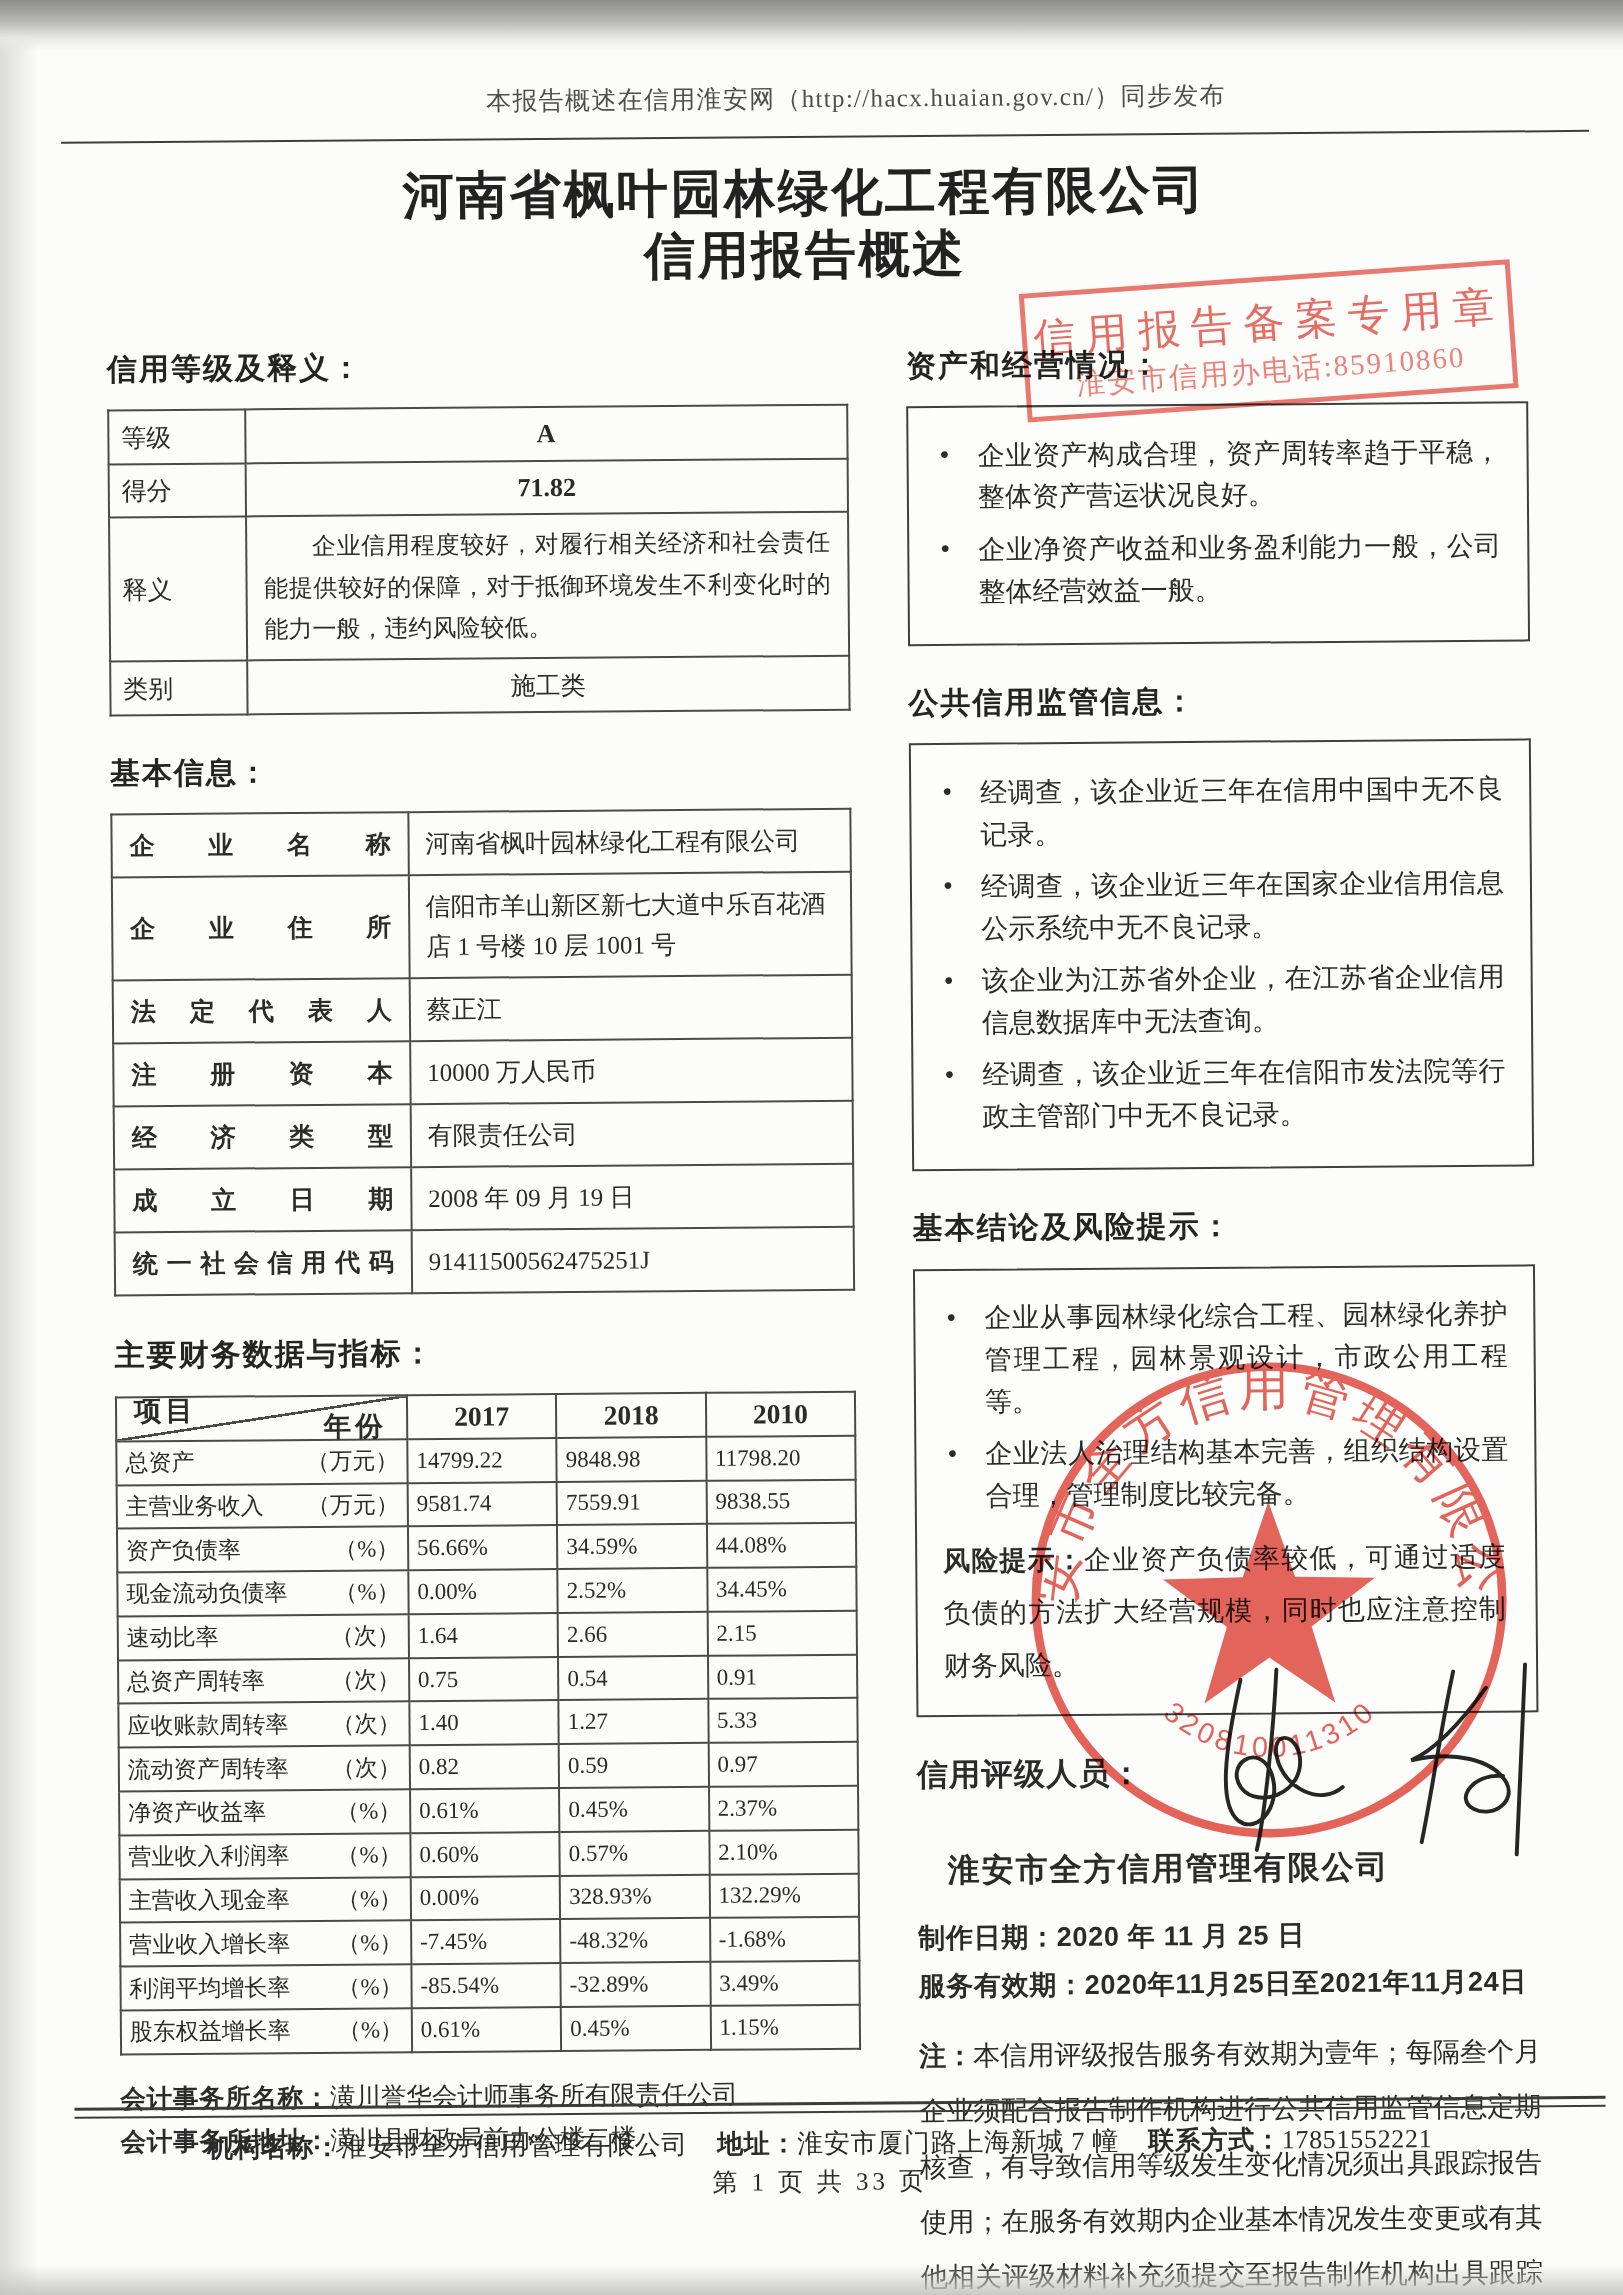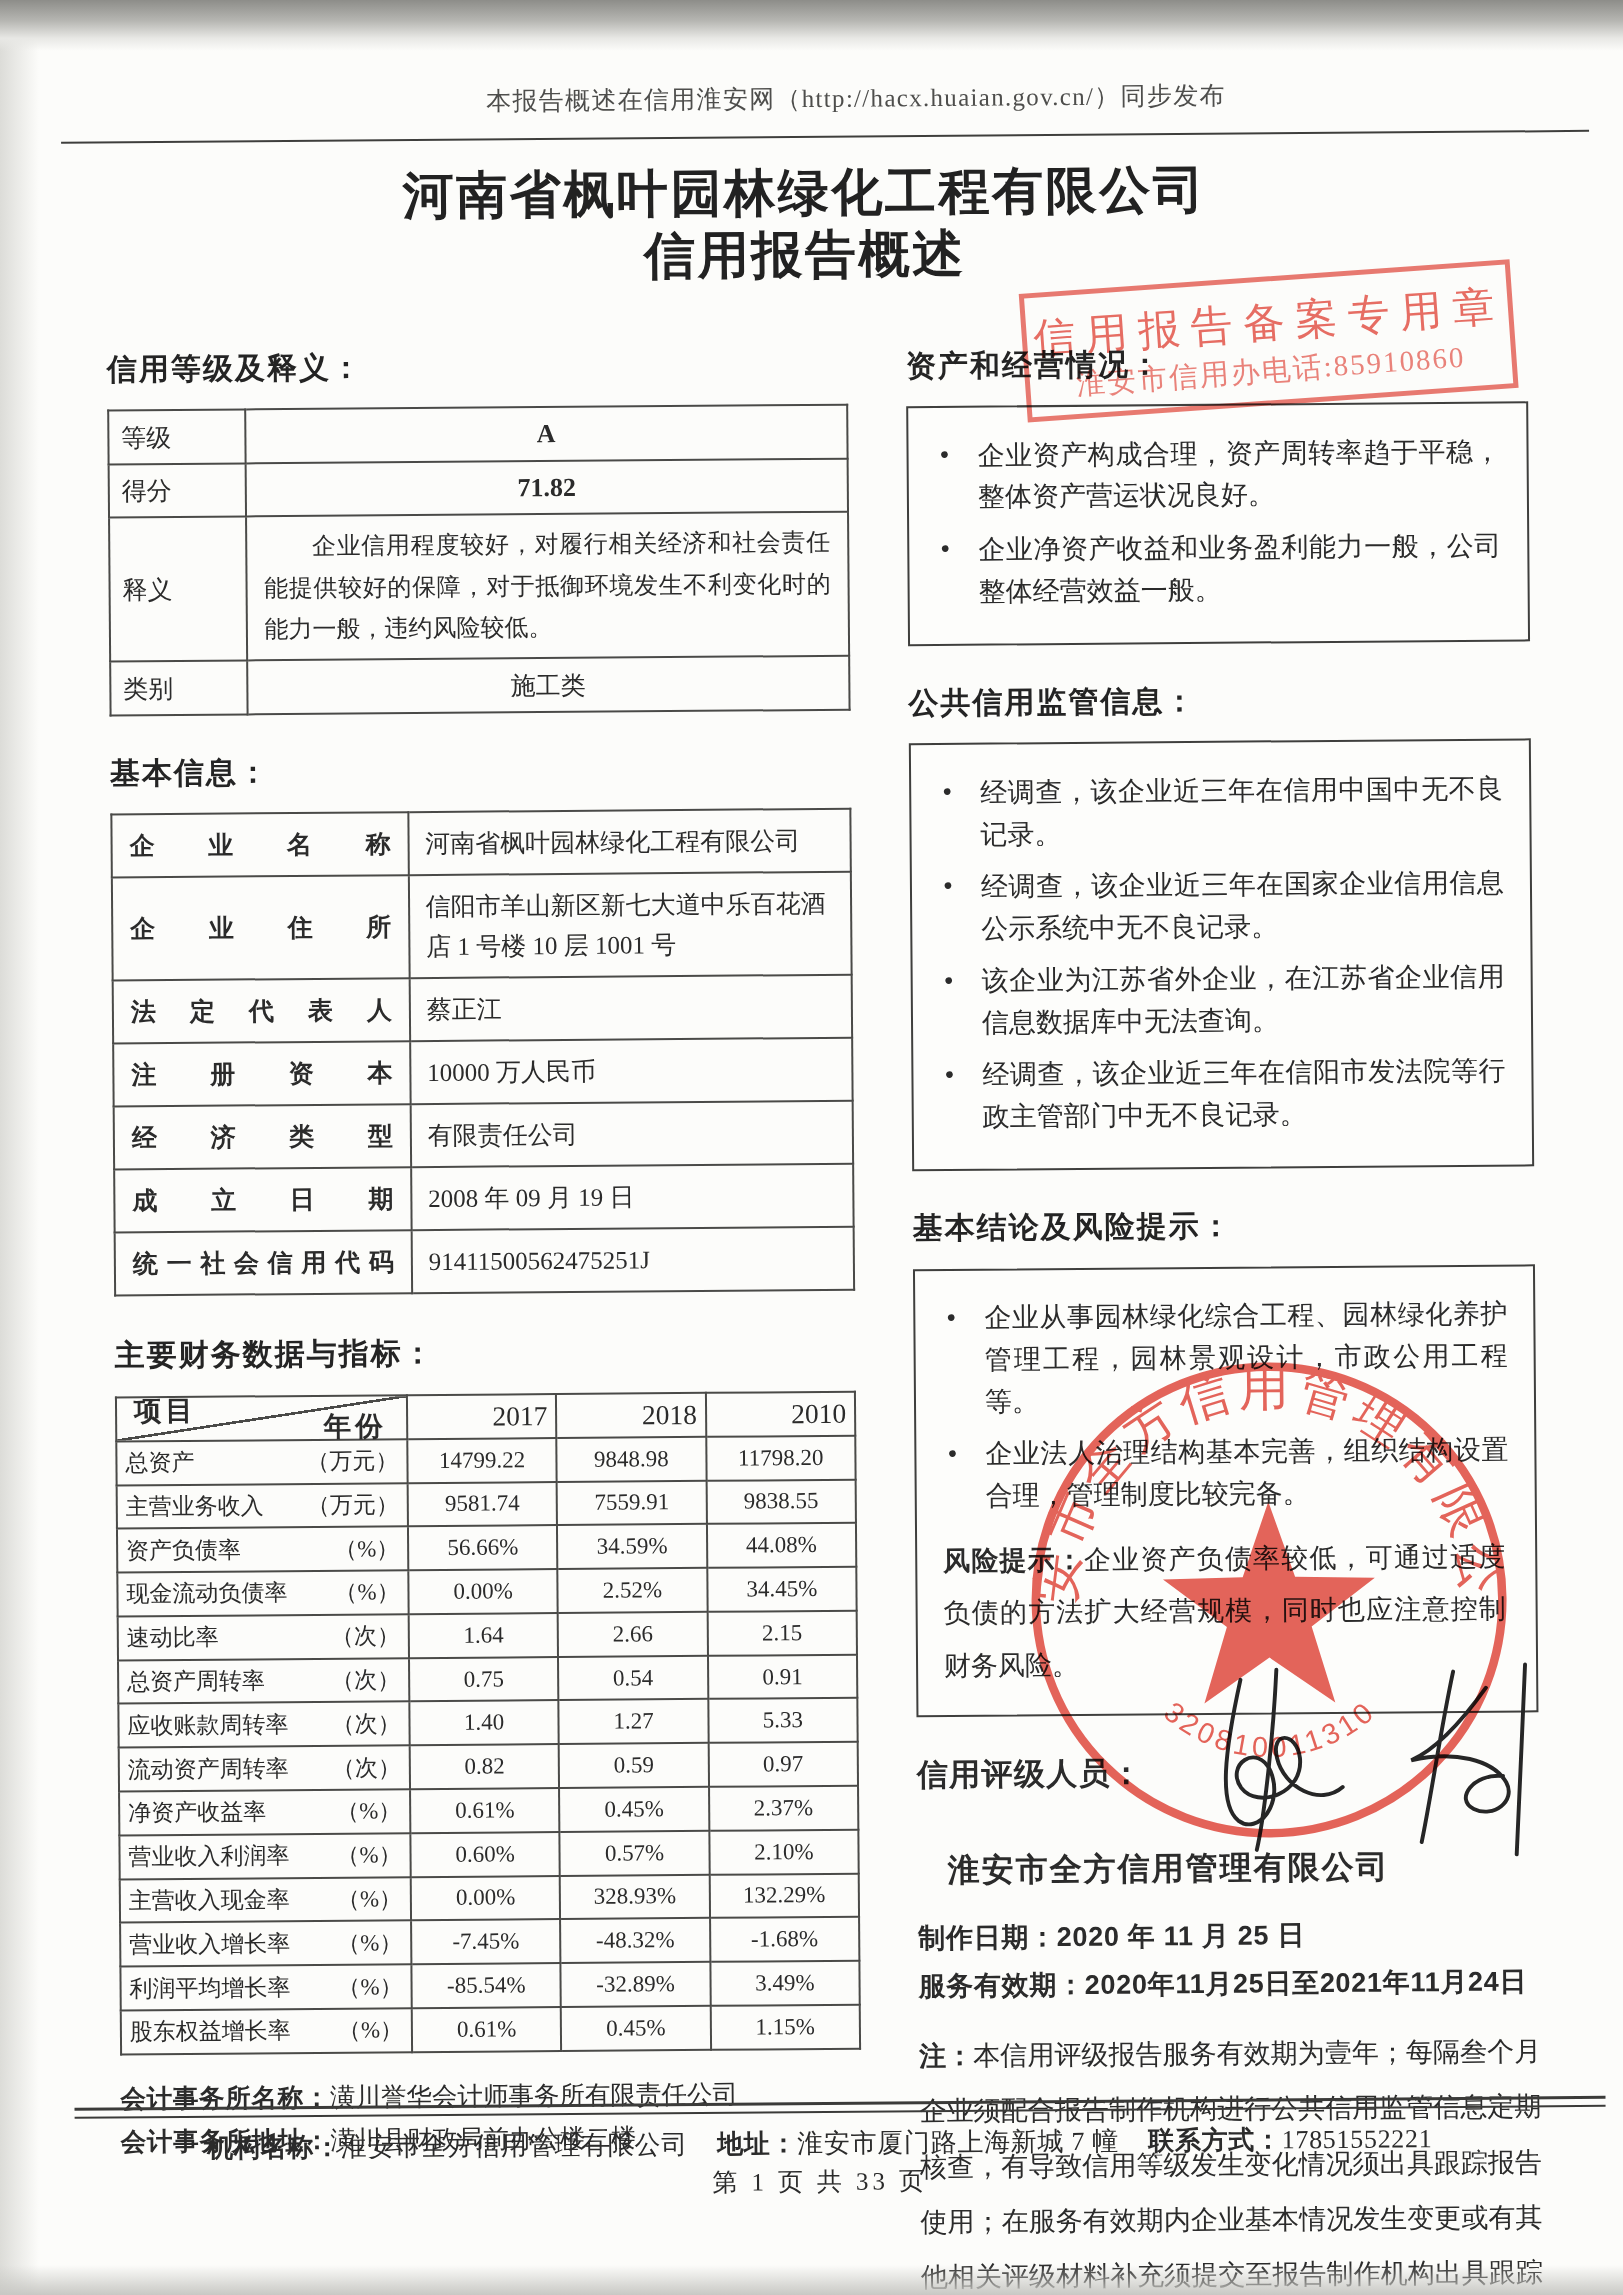--- a/index.html
+++ b/index.html
@@ -47,24 +47,24 @@
 
   
   .t2{margin-bottom:39px;font-size:25px;}
   .t2 td.lbl{width:261px;padding:10.5px 17px;font-family:"Liberation Sans", sans-serif;font-weight:bold;
     text-align:justify;text-align-last:justify;font-size:25px;}
   .t2 td.val{padding:10.5px 15.7px;line-height:1.6;}
 
   
   .t3{font-size:23px;}
   .t3 td{padding:3.9px 7.9px;height:34px;}
-  .t3 td.ylabel{text-align:right;font-weight:normal;font-size:27.5px;}
+  .t3 td.ylabel{text-align:center;font-weight:bold;font-size:27.5px;}
   .t3 td.rl{width:289px;}
   .t3 .rl .in{display:flex;justify-content:space-between;align-items:center;}
-  .t3 td.v{text-align:center;font-size:23px;}
+  .t3 td.v{text-align:left;font-size:23px;}
   .corner{position:relative;height:98px;padding:0 !important;}
   .corner .diag{position:absolute;inset:0;
     background:linear-gradient(to bottom right, transparent calc(50% - 1.3px), #4a4a48 calc(50% - 1.3px), #4a4a48 calc(50% + 1.3px), transparent calc(50% + 1.3px));}
   .corner .ctop{position:absolute;top:11.8px;right:19.6px;font-family:"Liberation Sans", sans-serif;font-weight:bold;font-size:27.5px;letter-spacing:3.9px;}
   .corner .cbot{position:absolute;bottom:10.5px;left:17px;font-family:"Liberation Sans", sans-serif;font-weight:bold;font-size:27.5px;letter-spacing:3.9px;}
 
   .acct{margin-top:22px;font-size:25.5px;line-height:1.65;}
   .acct b{font-family:"Liberation Sans", sans-serif;letter-spacing:0.7px;}
 
   

